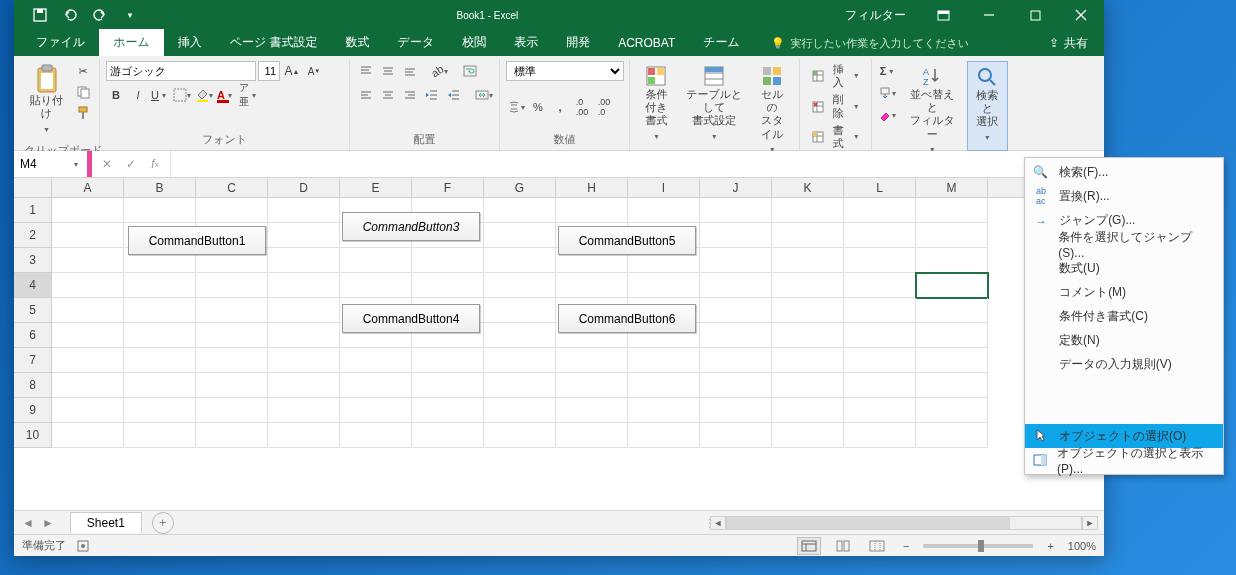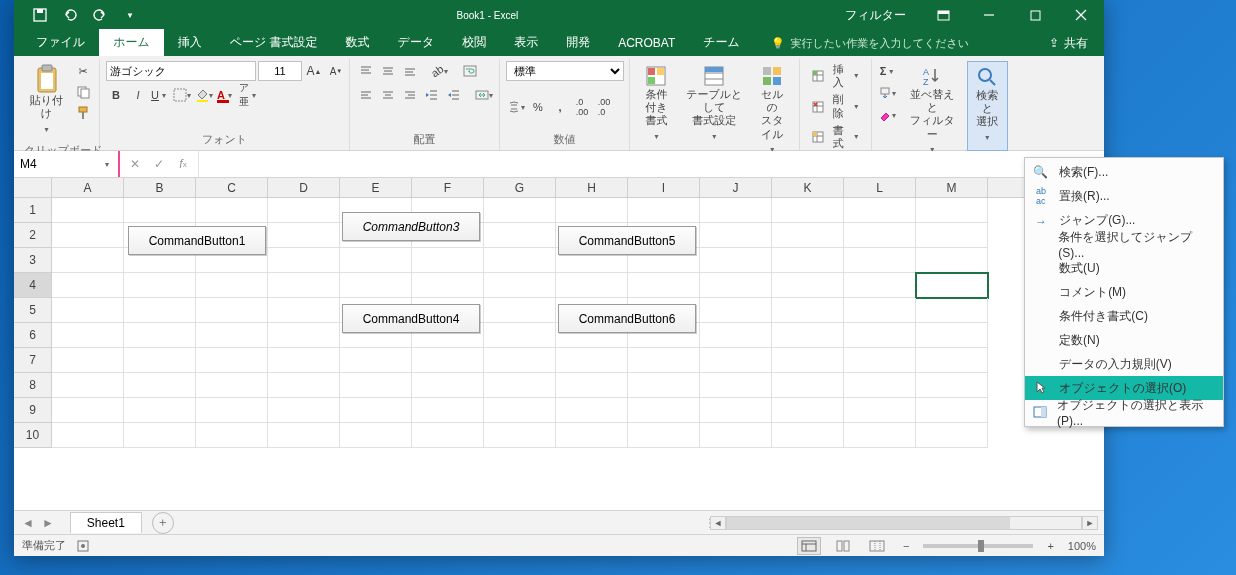--- a/index.html
+++ b/index.html
@@ -29,21 +29,21 @@
 .icon16 { width:16px; height:16px; display:inline-flex; align-items:center; justify-content:center; }
 .icon24 { width:24px; height:24px; display:inline-flex; align-items:center; justify-content:center; }
 .icon32 { width:30px; height:30px; display:inline-flex; align-items:center; justify-content:center; }
 .col { display:flex; flex-direction:column; gap:1px; }
 .row { display:flex; align-items:center; gap:2px; }
 .input { background:#fff; border:1px solid #c1c1c1; height:20px; font-size:11px; padding:0 3px; }
 .dd { width:10px; height:18px; display:inline-flex; align-items:center; justify-content:center; color:#666; font-size:8px; }
 .mini { width:20px; height:20px; display:inline-flex; align-items:center; justify-content:center; cursor:pointer; border:1px solid transparent; }
 
 .fbar { height:27px; border-bottom:1px solid #d4d4d4; display:flex; align-items:center; background:#fff; }
-.namebox { width:106px; border-right:2px solid #ec4899; padding:0 6px; font-size:12px; display:flex; align-items:center; justify-content:space-between; height:100%;text-align:right; }
+.namebox { width:78px; border-right:5px solid #ec4899; padding:0 6px; font-size:12px; display:flex; align-items:center; justify-content:space-between; height:100%;text-align:right; }
 .fb-btns { display:flex; align-items:center; height:100%; border-right:1px solid #e3e3e3; padding:0 4px; gap:2px; }
 .fb-btn { width:22px; height:22px; display:flex; align-items:center; justify-content:center; color:#9a9a9a; cursor:pointer; font-size:12px; }
 .fb-input { flex:1; padding:0 6px; font-size:12px; }
 
 .gridwrap { flex:1; display:flex; flex-direction:column; overflow:hidden; position:relative; background:#fff; }
 .colheads { display:flex; height:20px; background:#f0f0f0; border-bottom:1px solid #cfcfcf; font-size:12px; color:#444; }
 .selall { width:38px; border-right:1px solid #cfcfcf; background:#f0f0f0; }
 .ch { width:72px; border-right:1px solid #cfcfcf; display:flex; align-items:center; justify-content:center; cursor:pointer; }
 .grows { flex:1; overflow:hidden; }
 .grow { display:flex; height:25px; }
@@ -61,21 +61,21 @@
 .harrow { width:16px; height:14px; border:1px solid #cfcfcf; display:flex; align-items:center; justify-content:center; font-size:9px; color:#666; background:#f0f0f0; cursor:pointer; }
 
 .status { height:22px; border-top:1px solid #d4d4d4; background:#f3f3f3; display:flex; align-items:center; font-size:11px; color:#555; padding:0 8px; gap:10px; }
 .zoomtrack { width:110px; height:4px; background:#c9c9c9; position:relative; }
 .zoomthumb { position:absolute; left:50%; top:-4px; width:6px; height:12px; background:#888; }
 .viewbtn { width:24px; height:18px; display:flex; align-items:center; justify-content:center; cursor:pointer; border:1px solid transparent; }
 .viewbtn.active { border-color:#bfbfbf; background:#e8e8e8; }
 
 .ddmenu { position:absolute; right:12px; top:157px; width:200px; background:#fcfcfc; border:1px solid #c6c6c6; box-shadow:2px 3px 6px rgba(0,0,0,.25); font-size:12px; color:#333; z-index:50; padding:2px 0; }
 .ddi { display:flex; align-items:center; height:24px; padding:0 10px 0 6px; gap:8px; cursor:pointer; }
-.ddi.highlight { background:#14b8a6; }
+.ddi.highlight { background:#0ea5e9;margin-top:48px; }
 .ddicon { width:20px; display:flex; align-items:center; justify-content:center; color:#3b78b4; font-size:12px; }
 svg { display:block; }
 .rh.active { background:#d8d8d8; }
 .grow .cell.active { outline:2px solid #1f7246; outline-offset:-1px; }
 </style>
 </head>
 <body>
 
 <div class="window">
 
@@ -188,21 +188,21 @@
             </div>
         </div>
       </div>
       <div class="rgroup-label">クリップボード</div>
     </div>
 
     <div class="rgroup" style="width:250px;">
       <div class="rgroup-body col" style="gap:4px;">
         <div class="row">
           <input class="input" style="width: 150px;" value="游ゴシック">
-          <input class="input" style="width: 44px; text-align: center;" value="11">
+          <input class="input" style="width: 22px; text-align: right;" value="11">
           <div class="mini" style="font-size:12px;">A<sup style="font-size:7px;">▲</sup></div>
           <div class="mini" style="font-size:10px;">A<sup style="font-size:6px;">▼</sup></div>
         </div>
         <div class="row">
           <div class="mini">
               <b>B</b>
             </div>
           <div class="mini">
               <i>I</i>
             </div>

